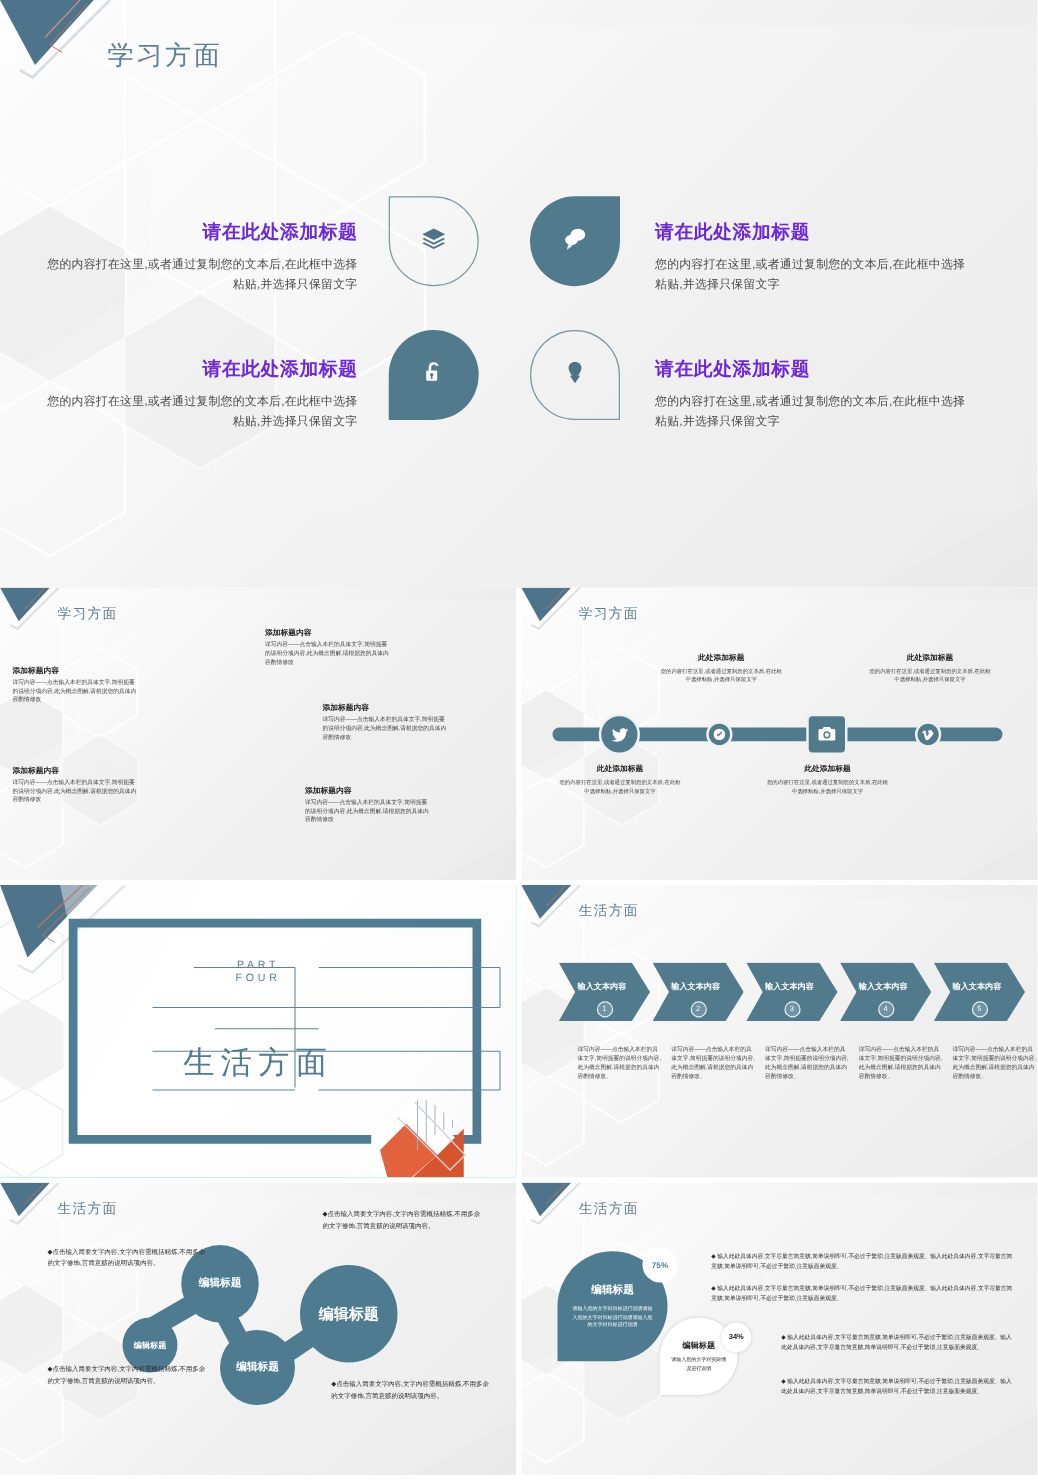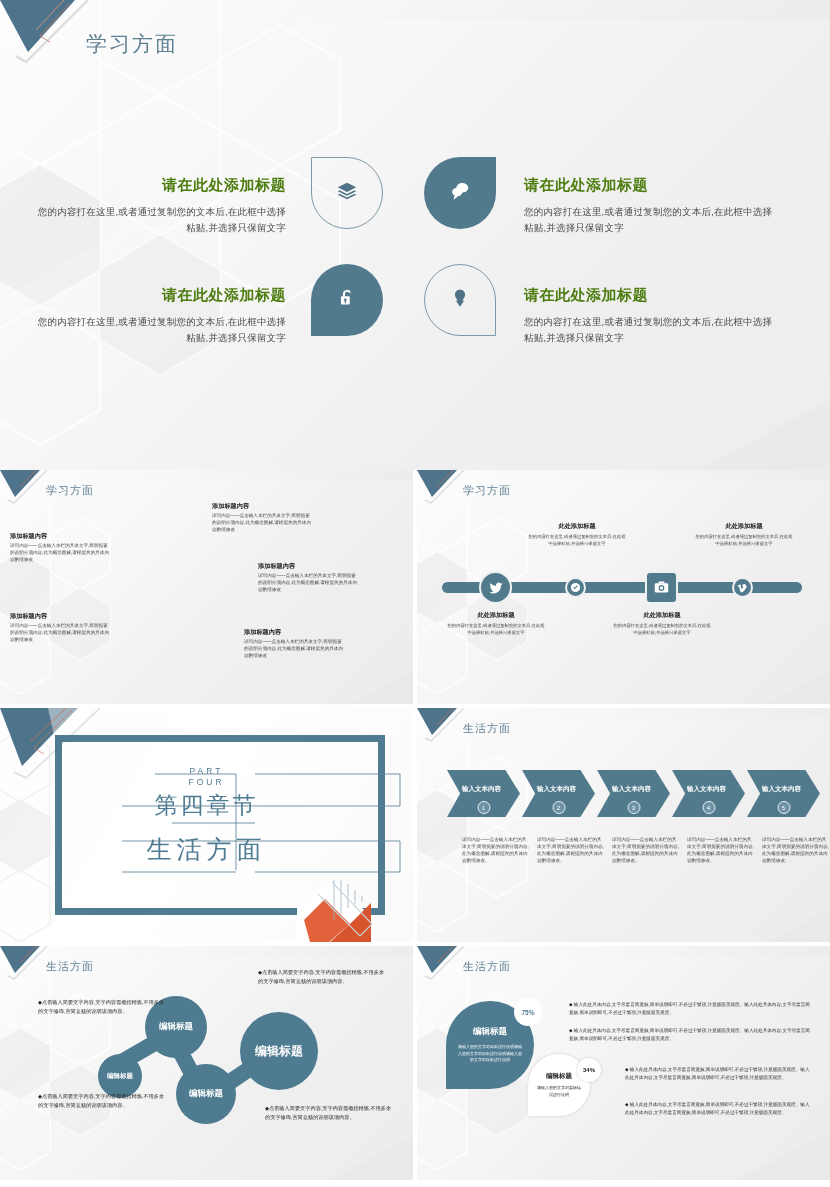--- a/index.html
+++ b/index.html
@@ -31,21 +31,21 @@
     font-weight:400;
     white-space:nowrap;
   }
 
   
   #hero { width:830px; height:470px; }
   #hero .slide-title { left:86px; top:30px; font-size:21px; letter-spacing:2px; }
 
   .hero-col { position:absolute; width:250px; }
   .hero-col .h-title {
-    font-size:15px; font-weight:bold; color:#4d7c0f; letter-spacing:.5px;
+    font-size:15px; font-weight:bold; color:#6d28d9; letter-spacing:.5px;
     margin-bottom:9px;
   }
   .hero-col .h-body {
     font-size:9.5px; color:#4a4a4a; line-height:1.65; letter-spacing:.2px;
   }
   .hero-col.right-align { text-align:right; }
   .hero-col.left-align  { text-align:left; }
 
   .blob {
     position:absolute; width:72px; height:72px;
@@ -441,21 +441,20 @@
               <line x1="355" y1="182" x2="355" y2="196"></line>
               <line x1="362" y1="188" x2="362" y2="194"></line>
             </g>
             <polyline points="318,186 360,228 372,216 332,174" fill="none" stroke="#c9d4db" stroke-width="1.1"></polyline>
           </g>
         </svg>
       </div>
 
       <div class="div-text div-part">PART
 FOUR</div>
-      <div class="div-text div-ch1">第四章节</div>
       <div class="div-text div-ch2">生活方面</div>
     </div>
 
     <div class="thumb" id="s5">
       <div class="slide-bg"></div>
       <div class="hexes">
         <svg viewBox="0 0 413 234" preserveAspectRatio="none">
           <g fill="none" stroke="#ffffff" stroke-width="1.6">
             <polygon points="-10,30 20,12 50,30 50,66 20,84 -10,66"></polygon>
             <polygon points="-10,100 20,82 50,100 50,136 20,154 -10,136"></polygon>

